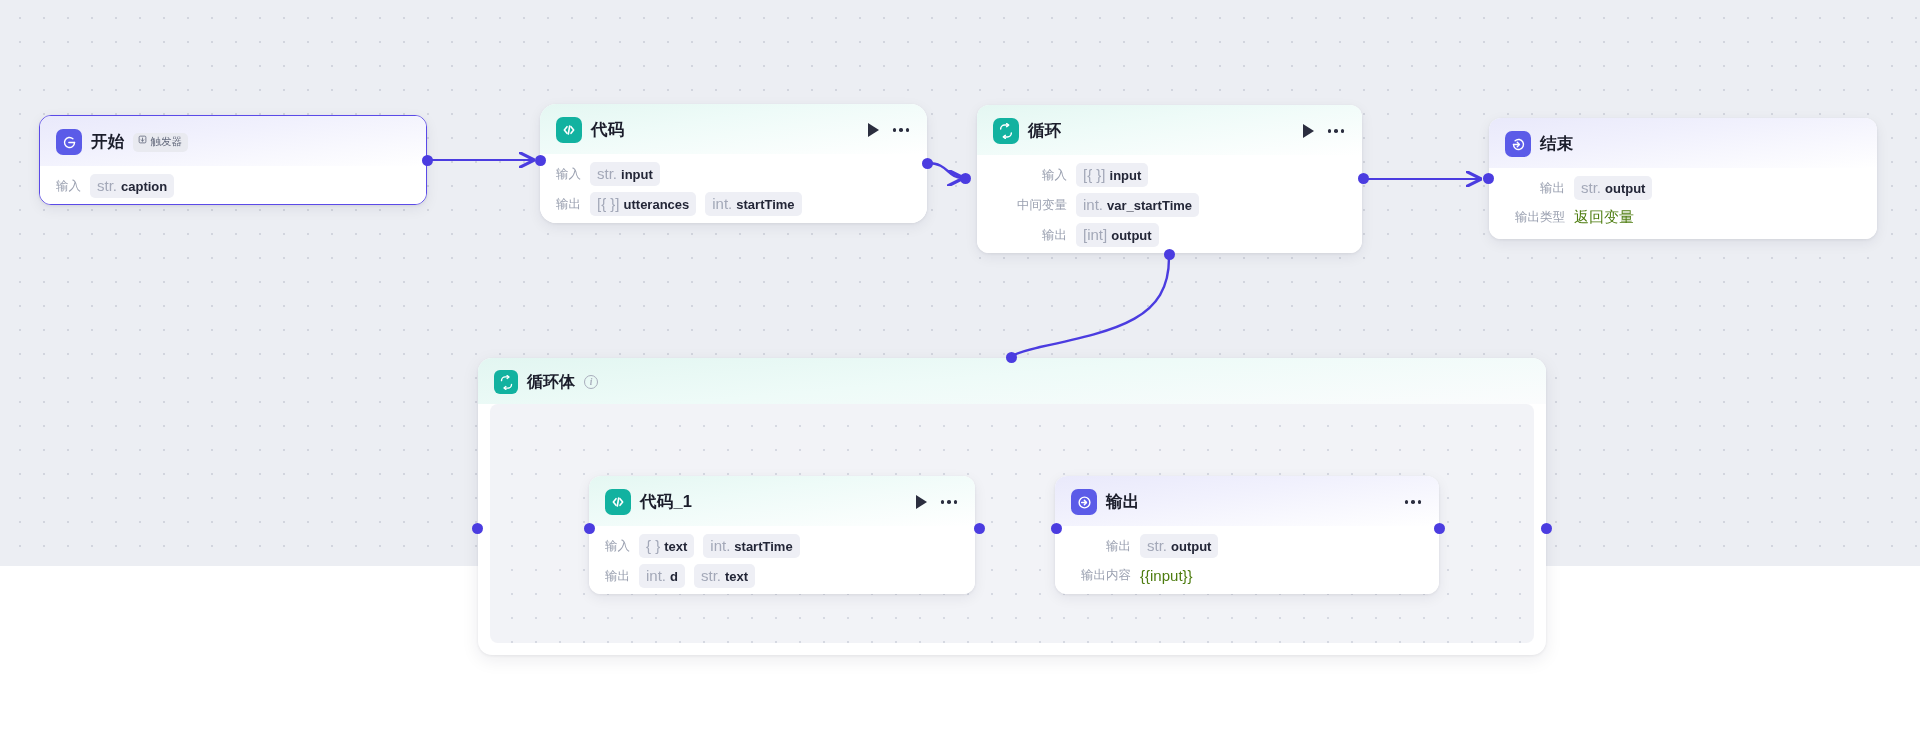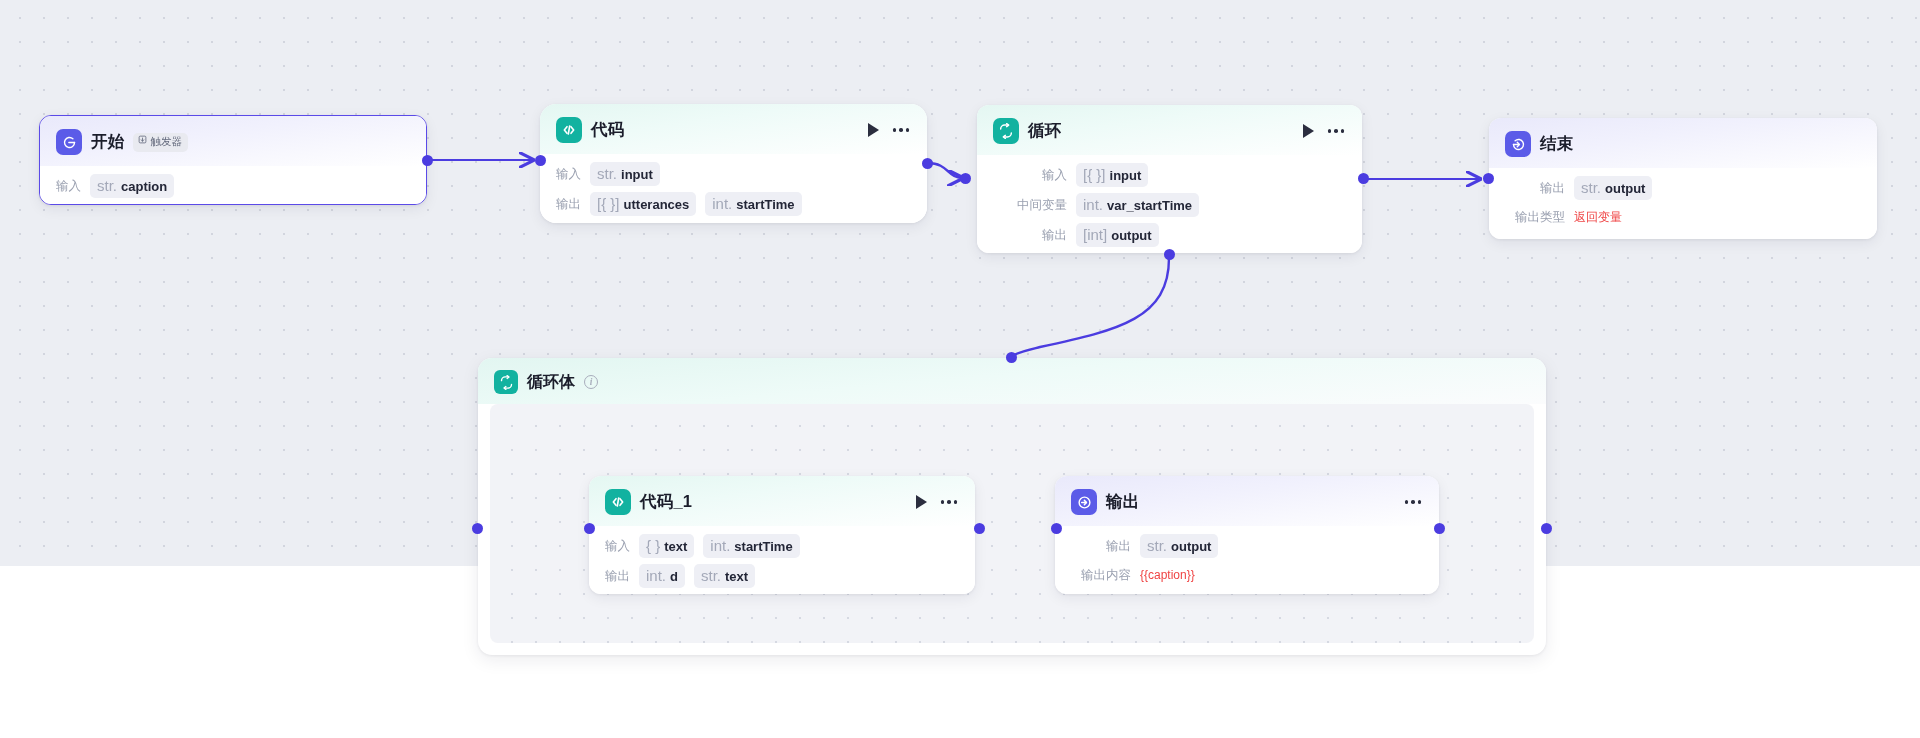--- a/index.html
+++ b/index.html
@@ -147,22 +147,22 @@
     font-size: 15px;
     color: #a3a8b8;
     font-weight: 400;
   }
   .chip .cname {
     font-size: 13px;
     color: #232637;
     font-weight: 600;
   }
   .plaintext {
-    font-size: 12px;
-    color: #ef4444;
+    font-size: 15px;
+    color: #4d7c0f;
     white-space: nowrap;
   }
 
   
   #loopbody {
     position: absolute;
     border-radius: 14px;
     background: #ffffff;
     box-shadow: 0 1px 3px rgba(22,25,50,0.07), 0 5px 18px rgba(22,25,50,0.08);
     z-index: 8;
@@ -468,18 +468,18 @@
     <div class="node-body" style="padding-left:18px;">
       <div class="row">
         <span class="row-label w-right" style="width:58px;">输出</span>
         <span class="chip">
           <span class="ctype">str.</span>
           <span class="cname">output</span>
         </span>
       </div>
       <div class="row">
         <span class="row-label w-right" style="width:58px;">输出内容</span>
-        <span class="plaintext">{{caption}}</span>
+        <span class="plaintext">{{input}}</span>
       </div>
     </div>
   </div>
 
 </div>
 
 </body></html>

